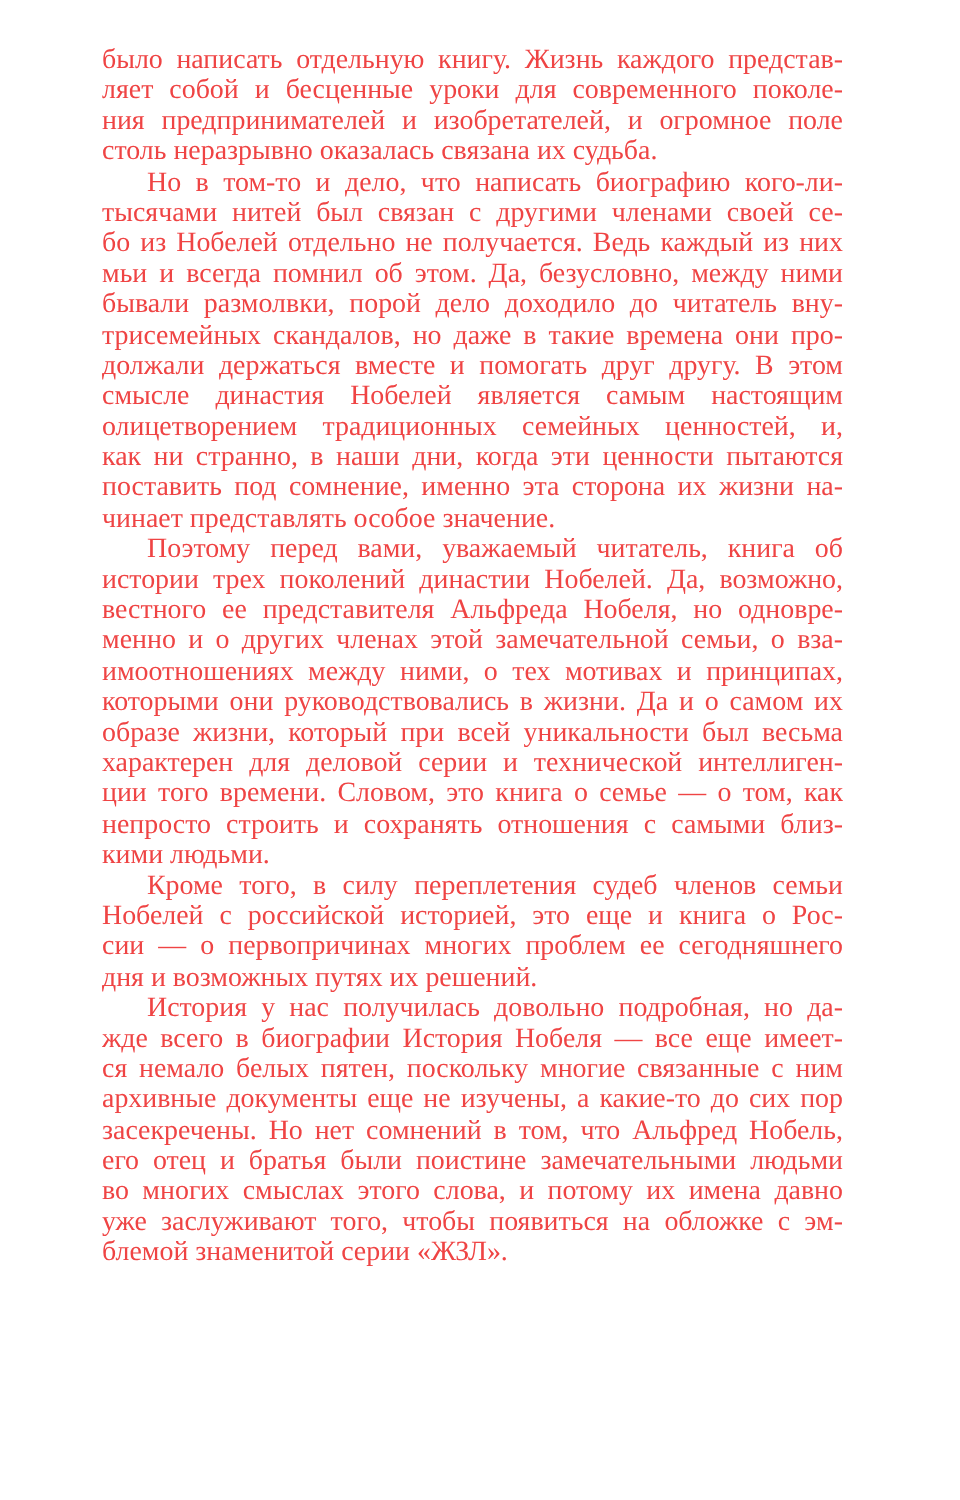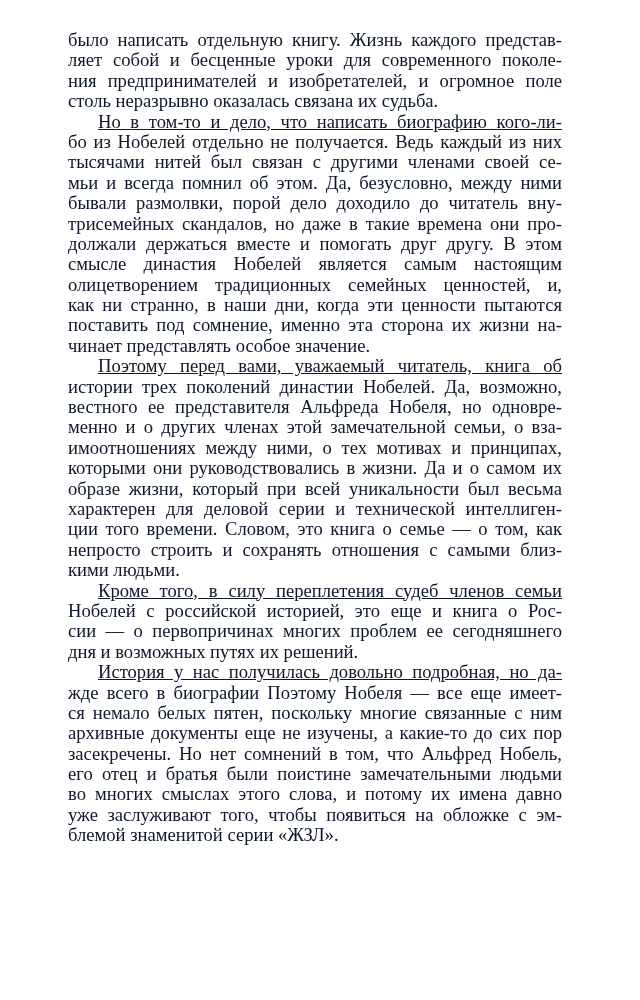--- a/index.html
+++ b/index.html
@@ -11,58 +11,57 @@
       width: 640px;
       height: 1000px;
       position: relative;
       overflow: hidden;
     }
     .page {
       position: absolute;
       left: 68px;
       top: 30px;
       width: 494px;
-      color: #0f172a;
+      color: #ef4444;
       font-family: "Liberation Serif", "DejaVu Serif", serif;
       font-size: 18.6px;
       line-height: 20.4px;
     }
     .line {
       display: block;
       height: 20.4px;
       white-space: nowrap;
       text-align: justify;
       text-align-last: justify;
       overflow: hidden;
     }
     .line.indent {
       padding-left: 30px;
-      text-decoration: underline;
     }
     .line.last {
       text-align-last: left;
       font-family: Liberation Serif, serif;
     }
   </style>
 </head>
 <body>
 
 <div class="page">
 
   <div class="paragraph">
     <span class="line">было написать отдельную книгу. Жизнь каждого представ-</span>
     <span class="line">ляет собой и бесценные уроки для современного поколе-</span>
     <span class="line">ния предпринимателей и изобретателей, и огромное поле</span>
     <span class="line last">столь неразрывно оказалась связана их судьба.</span>
   </div>
 
   <div class="paragraph">
     <span class="line indent">Но в том-то и дело, что написать биографию кого-ли-</span>
+    <span class="line">тысячами нитей был связан с другими членами своей се-</span>
     <span class="line">бо из Нобелей отдельно не получается. Ведь каждый из них</span>
-    <span class="line">тысячами нитей был связан с другими членами своей се-</span>
     <span class="line">мьи и всегда помнил об этом. Да, безусловно, между ними</span>
     <span class="line">бывали размолвки, порой дело доходило до читатель вну-</span>
     <span class="line">трисемейных скандалов, но даже в такие времена они про-</span>
     <span class="line">должали держаться вместе и помогать друг другу. В этом</span>
     <span class="line">смысле династия Нобелей является самым настоящим</span>
     <span class="line">олицетворением традиционных семейных ценностей, и,</span>
     <span class="line">как ни странно, в наши дни, когда эти ценности пытаются</span>
     <span class="line">поставить под сомнение, именно эта сторона их жизни на-</span>
     <span class="line last">чинает представлять особое значение.</span>
   </div>
@@ -83,21 +82,21 @@
 
   <div class="paragraph">
     <span class="line indent">Кроме того, в силу переплетения судеб членов семьи</span>
     <span class="line">Нобелей с российской историей, это еще и книга о Рос-</span>
     <span class="line">сии — о первопричинах многих проблем ее сегодняшнего</span>
     <span class="line last">дня и возможных путях их решений.</span>
   </div>
 
   <div class="paragraph">
     <span class="line indent">История у нас получилась довольно подробная, но да-</span>
-    <span class="line">жде всего в биографии Поэтому Нобеля — все еще имеет-</span>
+    <span class="line">жде всего в биографии История Нобеля — все еще имеет-</span>
     <span class="line">ся немало белых пятен, поскольку многие связанные с ним</span>
     <span class="line">архивные документы еще не изучены, а какие-то до сих пор</span>
     <span class="line">засекречены. Но нет сомнений в том, что Альфред Нобель,</span>
     <span class="line">его отец и братья были поистине замечательными людьми</span>
     <span class="line">во многих смыслах этого слова, и потому их имена давно</span>
     <span class="line">уже заслуживают того, чтобы появиться на обложке с эм-</span>
     <span class="line last">блемой знаменитой серии «ЖЗЛ».</span>
   </div>
 </div>
 

